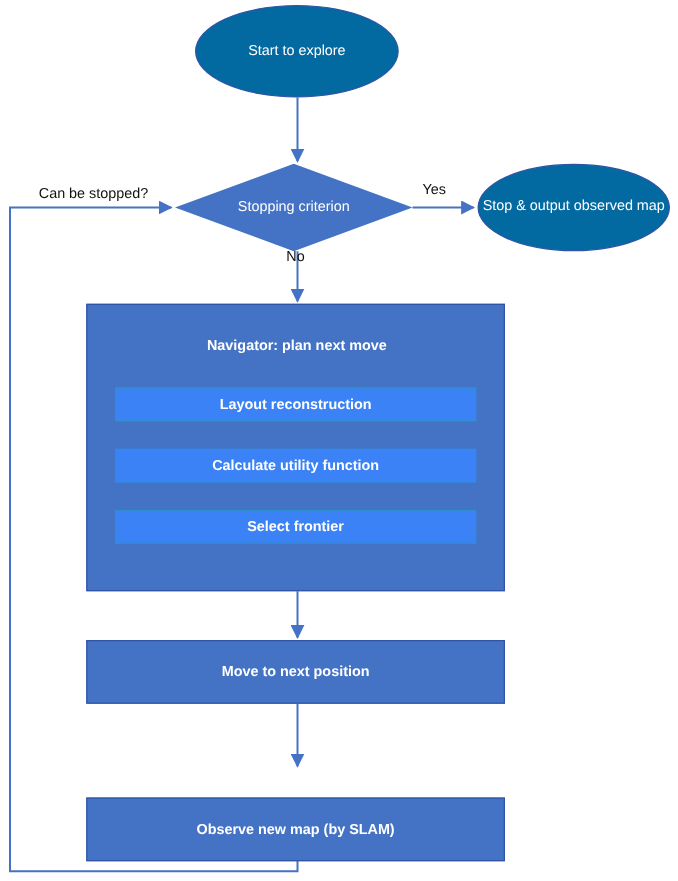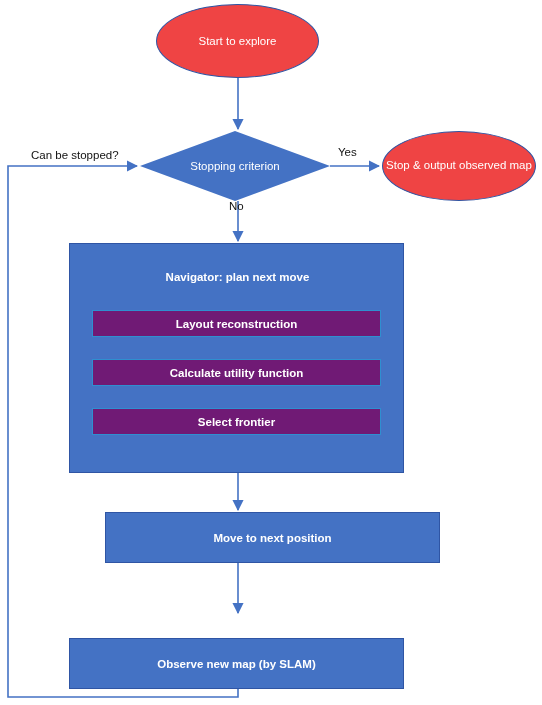--- a/index.html
+++ b/index.html
@@ -31,30 +31,30 @@
   .node {
     position: absolute;
     box-sizing: border-box;
     display: flex;
     align-items: center;
     justify-content: center;
     text-align: center;
     color: #ffffff;
   }
   .ellipse {
-    background: #ef4444;
+    background: #0369a1;
     border: 1px solid #2f55a4;
     border-radius: 50%;
   }
   .rect {
     background: #4472C4;
     border: 1px solid #2f55a4;
   }
   .subrect {
-    background: #701a75;
+    background: #3b82f6;
     border: 1px solid #2f8fd0;
   }
 
   
   #node-start {
     left: 156px;  top: 4px;
     width: 163px; height: 74px;
     font-size: 11.5px;
     line-height: 17px;
   }
@@ -117,21 +117,20 @@
     width: 289px; height: 27px;
     font-size: 11.5px;
     font-weight: bold;
   }
 
   #node-move {
     left: 69px;  top: 512px;
     width: 335px; height: 51px;
     font-size: 11.5px;
     font-weight: bold;
-    margin-left: 36px;
   }
   #node-observe {
     left: 69px;  top: 615px;
     width: 335px; height: 51px;
     font-size: 11.5px;
     font-weight: bold;
     margin-top: 23px;
   }
 
   

